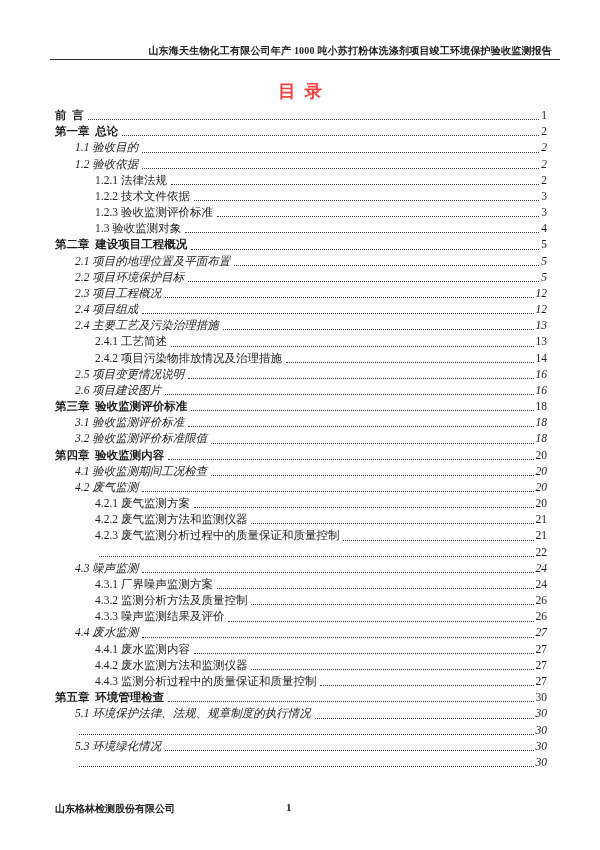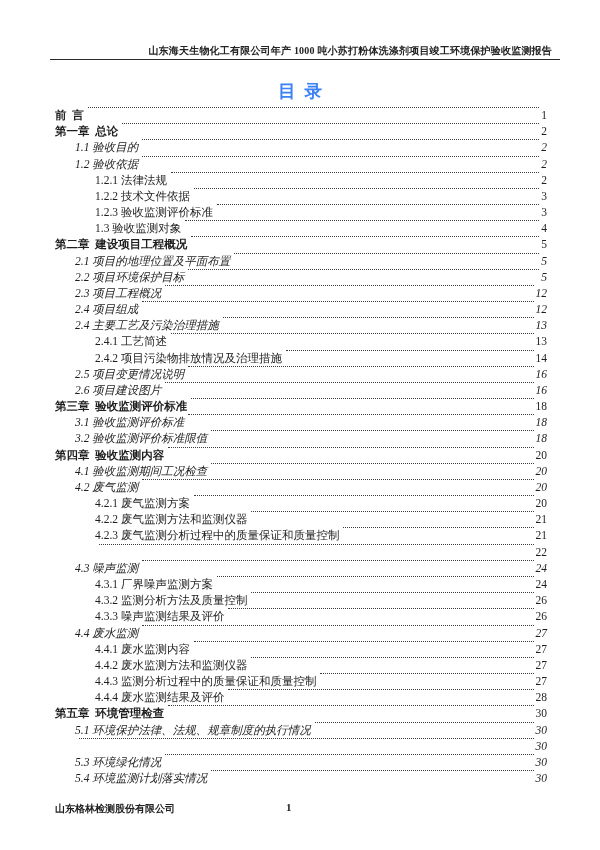--- a/index.html
+++ b/index.html
@@ -33,30 +33,30 @@
     height: 0;
   }
   
   .doc-title {
     position: absolute;
     top: 79px; left: 0; right: 0;
     text-align: center;
     font-size: 17.5px;
     font-weight: 700;
     white-space: pre;
-    color: #3b82f6;
+    color: #ef4444;
   }
   
   .toc {
     position: absolute;
     top: 107px; left: 55px; right: 53px;
   }
   .toc-row {
     display: flex;
-    align-items: flex-start;
+    align-items: flex-end;
     height: 16.18px;
     font-size: 11.5px;
     line-height: 16.18px;
     color: #1e1e1e;
   }
   .toc-row.lv0 { padding-left: 0;  font-weight: 600; }
   .toc-row.lv1 { padding-left: 20px; font-weight: 500; font-style: italic; }
   .toc-row.lv2 { padding-left: 40px; font-weight: 500; }
   .toc-label { white-space: pre; flex: 0 0 auto; }
   .toc-leader {
@@ -271,46 +271,40 @@
       <div class="toc-row lv2">
         <span class="toc-label">4.4.2 废水监测方法和监测仪器</span>
         <span class="toc-leader"></span>
         <span class="toc-page">27</span>
       </div>
       <div class="toc-row lv2">
         <span class="toc-label">4.4.3 监测分析过程中的质量保证和质量控制</span>
         <span class="toc-leader"></span>
         <span class="toc-page">27</span>
       </div>
-      <div class="toc-row lv2">
-        <span class="toc-label">4.4.4 废水监测结果及评价</span>
-        <span class="toc-leader"></span>
-        <span class="toc-page">28</span>
-      </div>
       <div class="toc-row lv0">
         <span class="toc-label">第五章  环境管理检查</span>
         <span class="toc-leader"></span>
         <span class="toc-page">30</span>
       </div>
       <div class="toc-row lv1">
         <span class="toc-label">5.1 环境保护法律、法规、规章制度的执行情况</span>
         <span class="toc-leader"></span>
         <span class="toc-page">30</span>
       </div>
       <div class="toc-row lv1">
         <span class="toc-leader"></span>
         <span class="toc-page">30</span>
       </div>
       <div class="toc-row lv1">
         <span class="toc-label">5.3 环境绿化情况</span>
         <span class="toc-leader"></span>
         <span class="toc-page">30</span>
       </div>
       <div class="toc-row lv1">
-        <span class="toc-label">5.4 环境监测计划落实情况</span>
         <span class="toc-leader"></span>
         <span class="toc-page">30</span>
       </div>
     </div>
 
   <div class="footer-company">山东格林检测股份有限公司</div>
 
   <div class="footer-page">1</div>
 
 </div>

